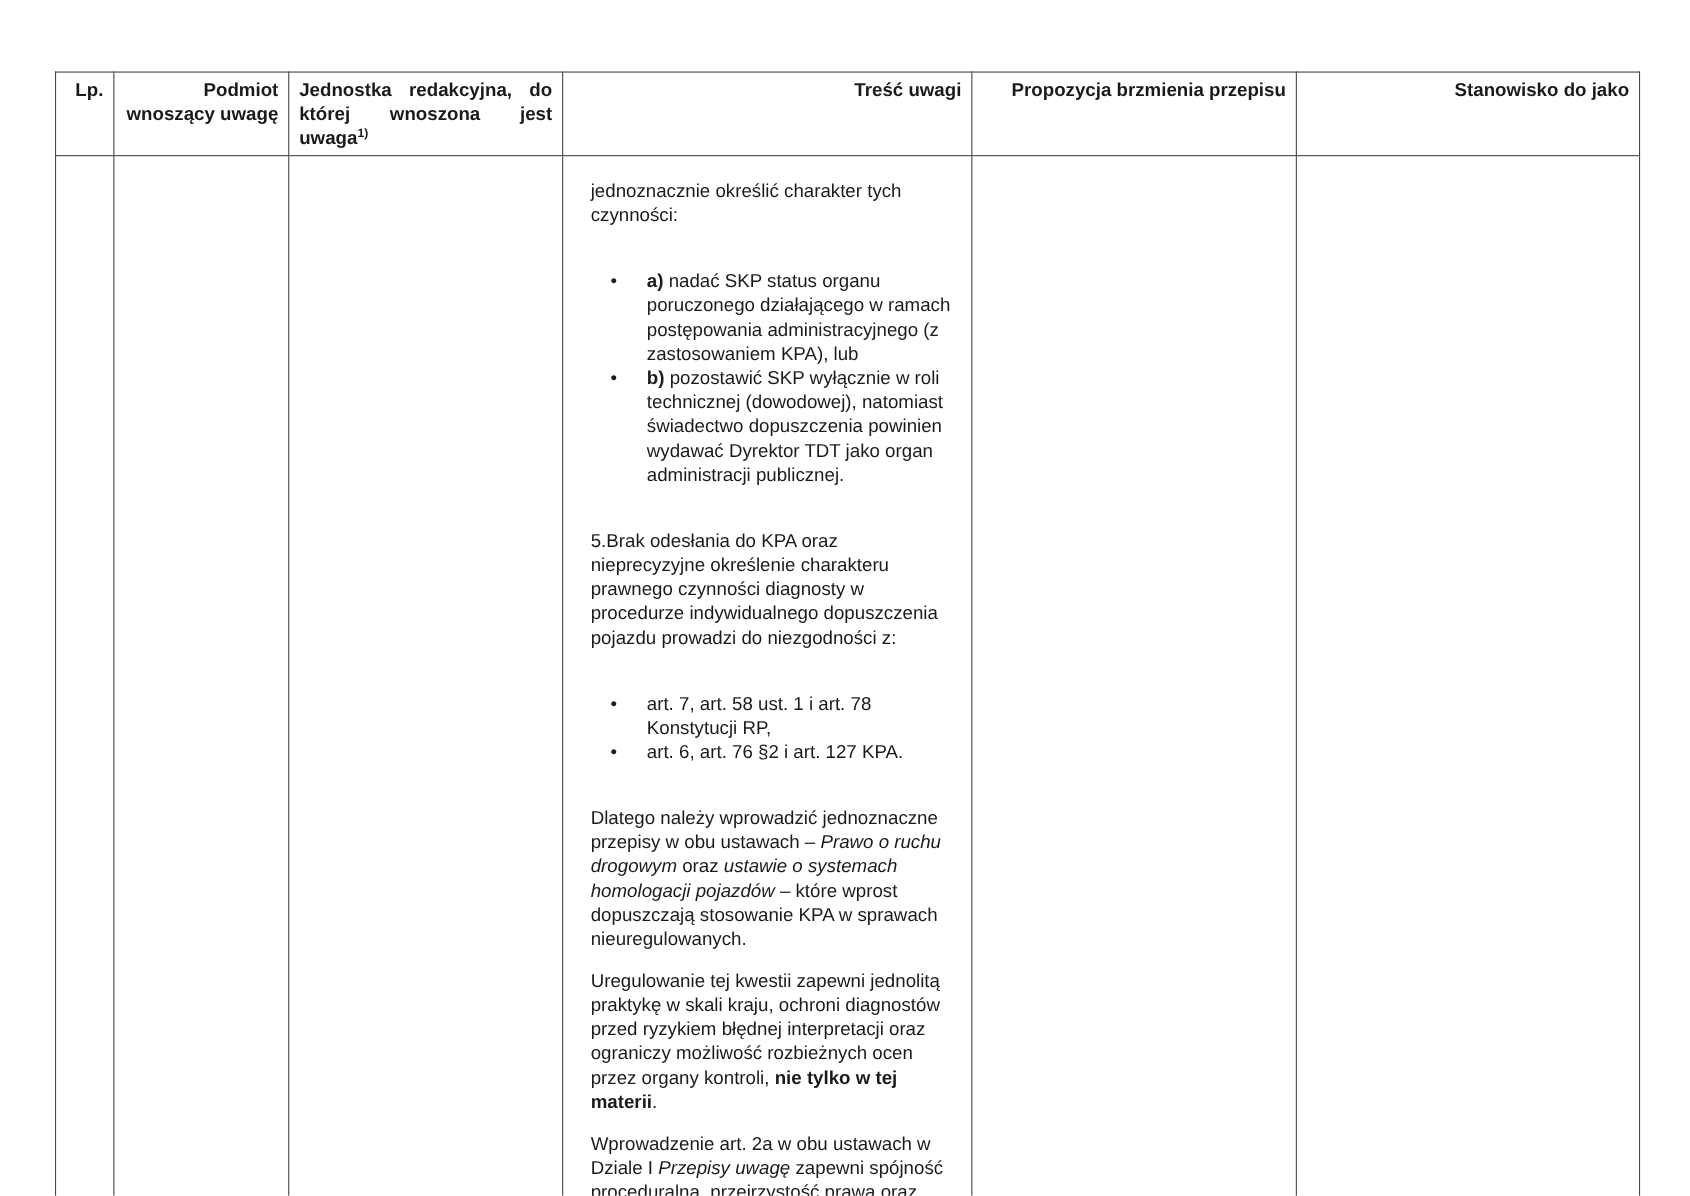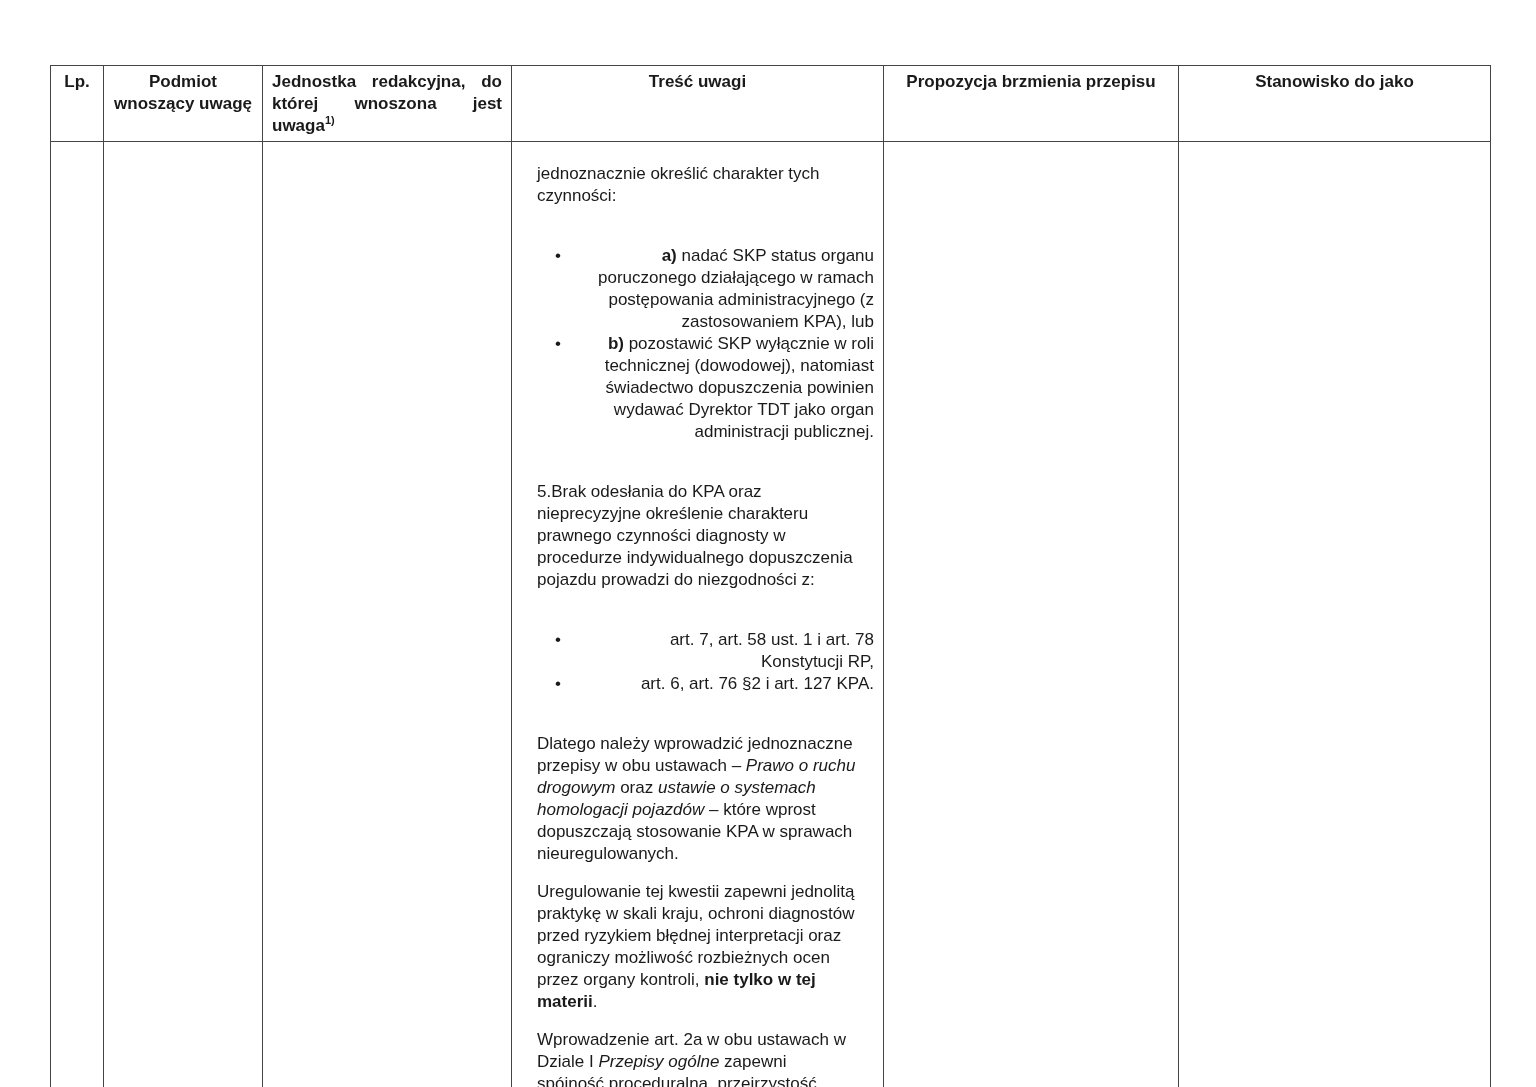--- a/index.html
+++ b/index.html
@@ -20,30 +20,30 @@
     border:1.5px solid #454545;
     vertical-align:top;
     box-sizing:border-box;
     padding:5px 9px 4px 9px;
     font-size:17px;
     line-height:22px;
     overflow:hidden;
   }
   .doc-table th{
     font-weight:bold;
-    text-align:center;
+    text-align:right;
     height:70px;
   }
   th.justified{text-align:justify;}
   th sup{font-size:11px;line-height:0;}
   td.body-cell{height:847px;}
   .para{margin:16px;}
   .spacer{height:22px;}
   .cell-ul{list-style:none;margin:0;padding:0 0 0 67px;}
-  .cell-li{position:relative;margin:0;text-align:right;}
+  .cell-li{position:relative;margin:0;}
   .cell-li::before{content:"\2022";position:absolute;left:-33px;top:0;}
   .b{font-weight:bold;}
   .i{font-style:italic;}
 </style>
 </head>
 <body>
 
 <table class="doc-table">
   <colgroup>
     <col style="width:53px">
@@ -90,19 +90,19 @@
           <div class="spacer"></div>
           <div class="para"><span>5.Brak odesłania do KPA oraz nieprecyzyjne określenie charakteru prawnego czynności diagnosty w procedurze indywidualnego dopuszczenia pojazdu prowadzi do niezgodności z:</span></div>
           <div class="spacer"></div>
           <ul class="cell-ul">
             <li class="cell-li"><span>art. 7, art. 58 ust. 1 i art. 78 Konstytucji RP,</span></li>
             <li class="cell-li"><span>art. 6, art. 76 §2 i art. 127 KPA.</span></li>
           </ul>
           <div class="spacer"></div>
           <div class="para"><span>Dlatego należy wprowadzić jednoznaczne przepisy w obu ustawach – </span><span class="i">Prawo o ruchu drogowym</span><span> oraz </span><span class="i">ustawie o systemach homologacji pojazdów</span><span> – które wprost dopuszczają stosowanie KPA w sprawach nieuregulowanych.</span></div>
           <div class="para"><span>Uregulowanie tej kwestii zapewni jednolitą praktykę w skali kraju, ochroni diagnostów przed ryzykiem błędnej interpretacji oraz ograniczy możliwość rozbieżnych ocen przez organy kontroli, </span><span class="b">nie tylko w tej materii</span><span>.</span></div>
-          <div class="para"><span>Wprowadzenie art. 2a w obu ustawach w Dziale I </span><span class="i">Przepisy ogólne</span><span> zapewni spójność proceduralną, przejrzystość prawa oraz pełną zgodność z zasadą legalizmu (art. 7</span></div>
+          <div class="para"><span>Wprowadzenie art. 2a w obu ustawach w Dziale I </span><span class="i">Przepisy uwagę</span><span> zapewni spójność proceduralną, przejrzystość prawa oraz pełną zgodność z zasadą legalizmu (art. 7</span></div>
         </td>
       <td class="body-cell"></td>
       <td class="body-cell"></td>
     </tr>
   </tbody>
 </table>
 
 </body></html>

